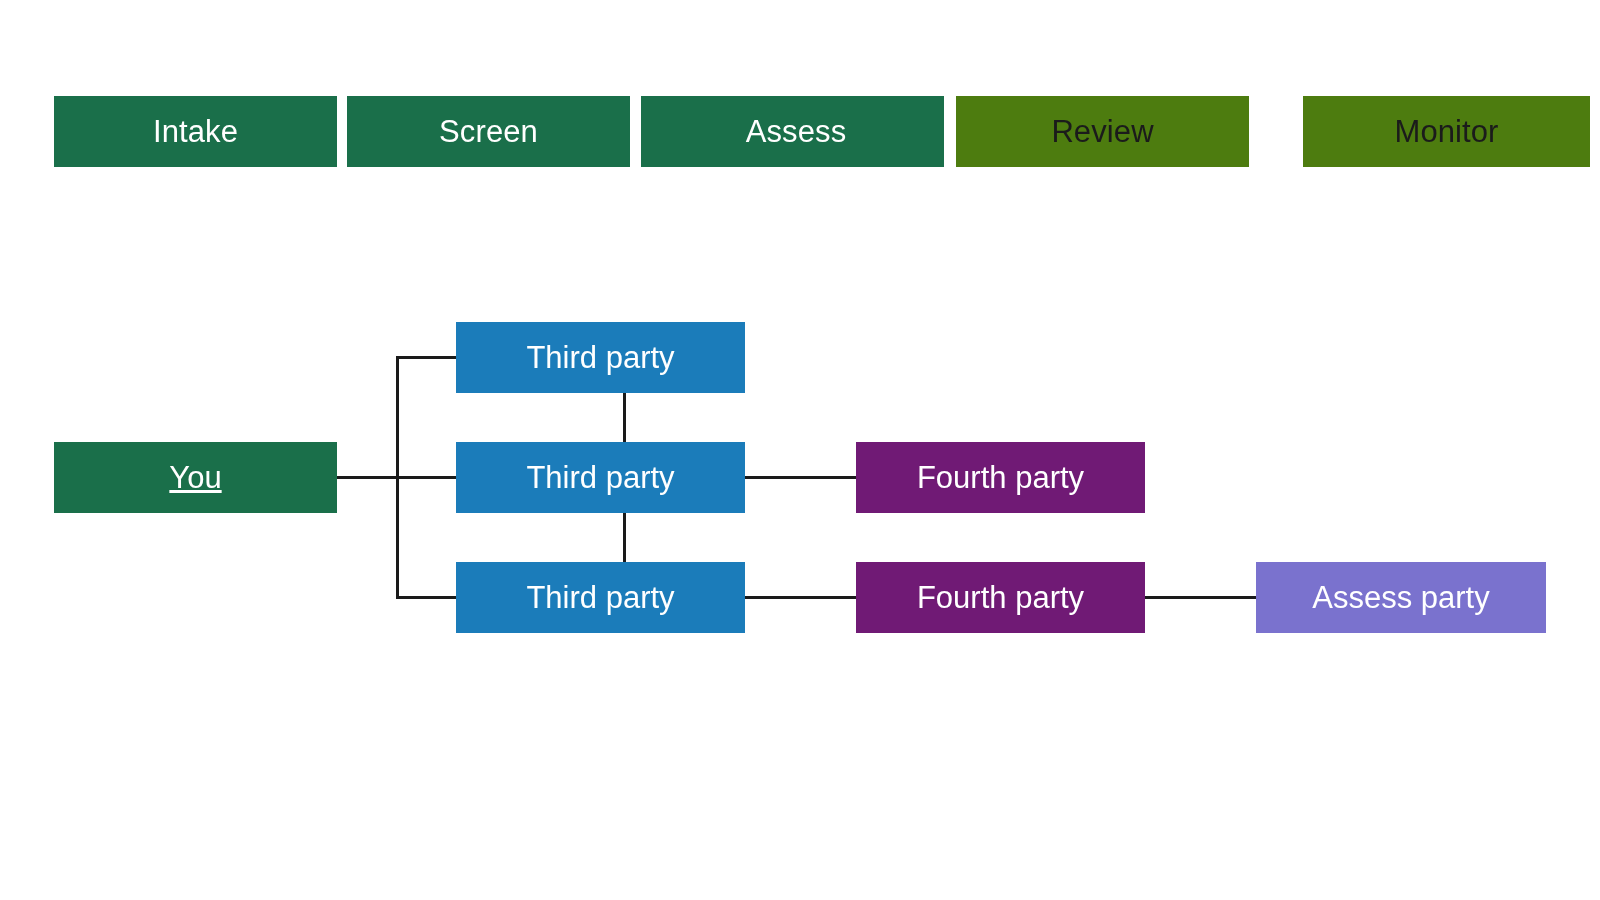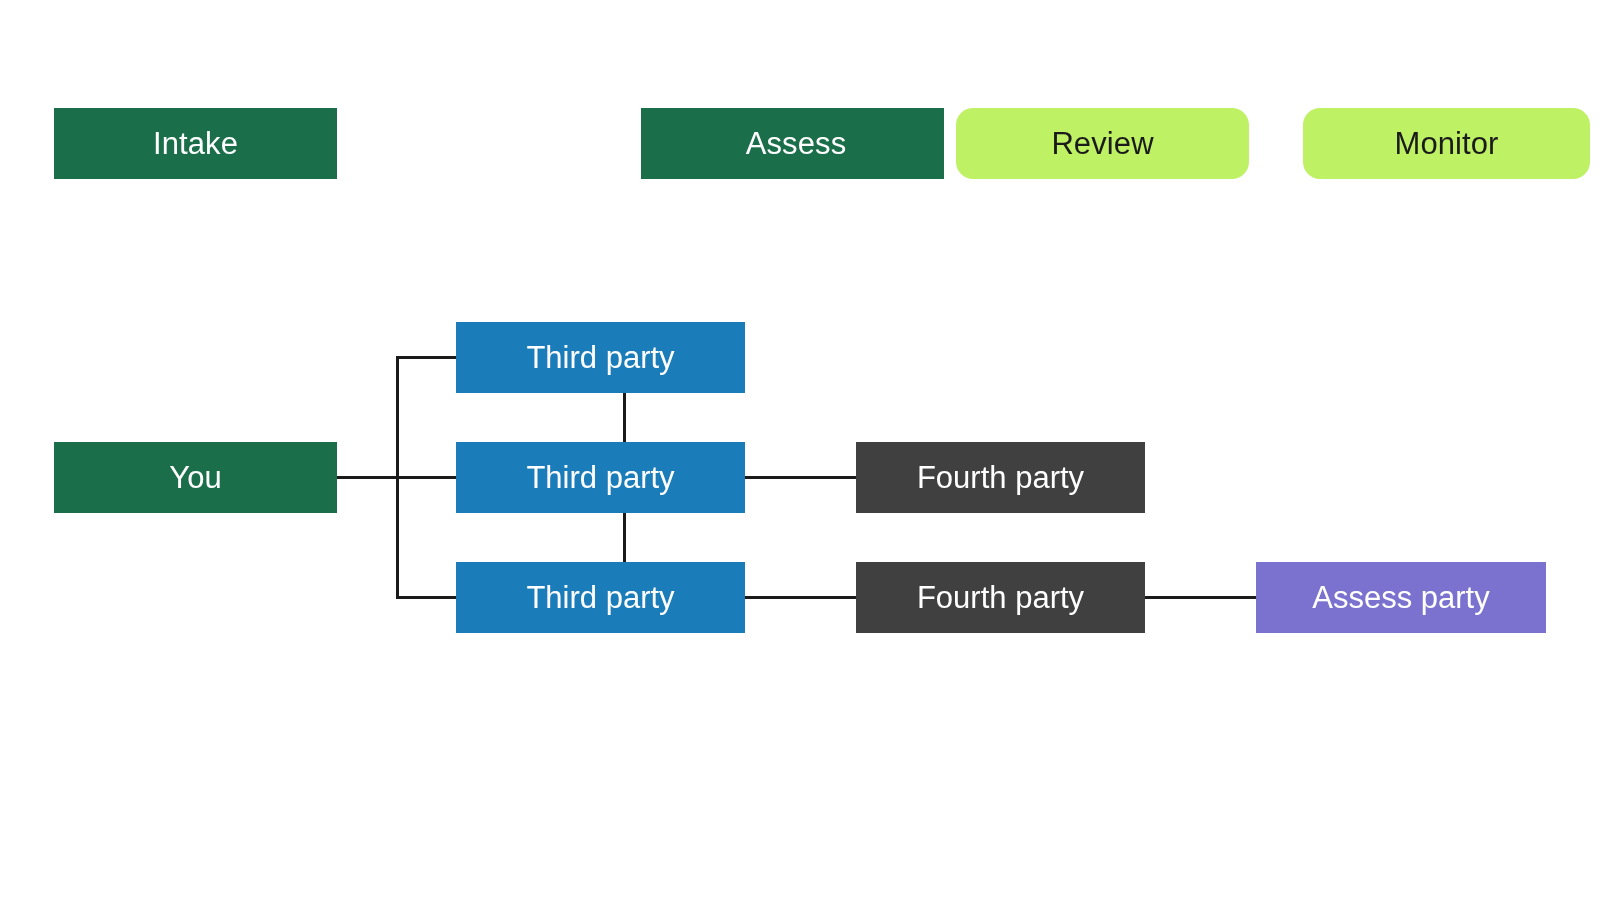--- a/index.html
+++ b/index.html
@@ -21,21 +21,21 @@
     position: absolute;
     left: 0; top: 0;
     width: 1600px;
     height: 900px;
   }
 
   
   #phase-bar {
     position: absolute;
     left: 54px;
-    top: 108px;
+    top: 96px;
     width: 1493px;
     height: 91px;
   }
   .phase-tab {
     position: absolute;
     top: 0;
     height: 71px;
     display: flex;
     align-items: center;
     justify-content: center;
@@ -43,61 +43,63 @@
     line-height: 1;
     letter-spacing: 0.1px;
     box-sizing: border-box;
     user-select: none;
   }
   .phase-tab.active {
     background: #1a6f4a;
     color: #ffffff;
   }
   .phase-tab.inactive {
-    background: #bef264;
+    background: #4d7c0f;
     color: #1b1b1b;
-    border-radius: 17px;
   }
 
   
   .node {
     position: absolute;
     height: 71px;
     display: flex;
     align-items: center;
     justify-content: center;
     font-size: 31px;
     line-height: 1;
     color: #ffffff;
     box-sizing: border-box;
     user-select: none;
     z-index: 3;
   }
   .node.you      { background: #1a6f4a; }
   .node.third    { background: #1b7cba; align-items: center; }
-  .node.fourth   { background: #404040; }
+  .node.fourth   { background: #701a75; }
   .node.fifth    { background: #7a72ce; }
 
   
   .edge {
     position: absolute;
     background: #1a1a1a;
     z-index: 1;
   }
   .edge.h { height: 3px; }
   .edge.v { width: 3px; }
 </style>
 </head>
 <body>
 
 <div id="stage">
 
   <div id="phase-bar">
     <div class="phase-tab active" style="left:0px; width:283px;">
       <span>Intake</span>
+    </div>
+    <div class="phase-tab active" style="left:293px; width:283px;">
+      <span>Screen</span>
     </div>
     <div class="phase-tab active" style="left:587px; width:303px;padding-left:7px;">
       <span>Assess</span>
     </div>
     <div class="phase-tab inactive" style="left:902px; width:293px;">
       <span>Review</span>
     </div>
     <div class="phase-tab inactive" style="left:1206px; width:287px;margin-left:43px;">
       <span>Monitor</span>
     </div>
@@ -116,21 +118,21 @@
   <div class="edge v" style="left:623px; top:392px; height:52px;"></div>
 
   <div class="edge v" style="left:623px; top:512px; height:52px;"></div>
 
   <div class="edge h" style="left:745px; top:476px; width:113px;"></div>
 
   <div class="edge h" style="left:745px; top:596px; width:113px;"></div>
 
   <div class="edge h" style="left:1145px; top:596px; width:113px;"></div>
 
-  <div class="node you" style="left:54px; top:442px; width:283px;">
+  <div class="node you" style="left:54px; top:442px; width:283px;text-decoration:underline;">
     <span>You</span>
   </div>
 
   <div class="node third" style="left:456px; top:322px; width:289px;">
     <span>Third party</span>
   </div>
 
   <div class="node third" style="left:456px; top:442px; width:289px;">
     <span>Third party</span>
   </div>

